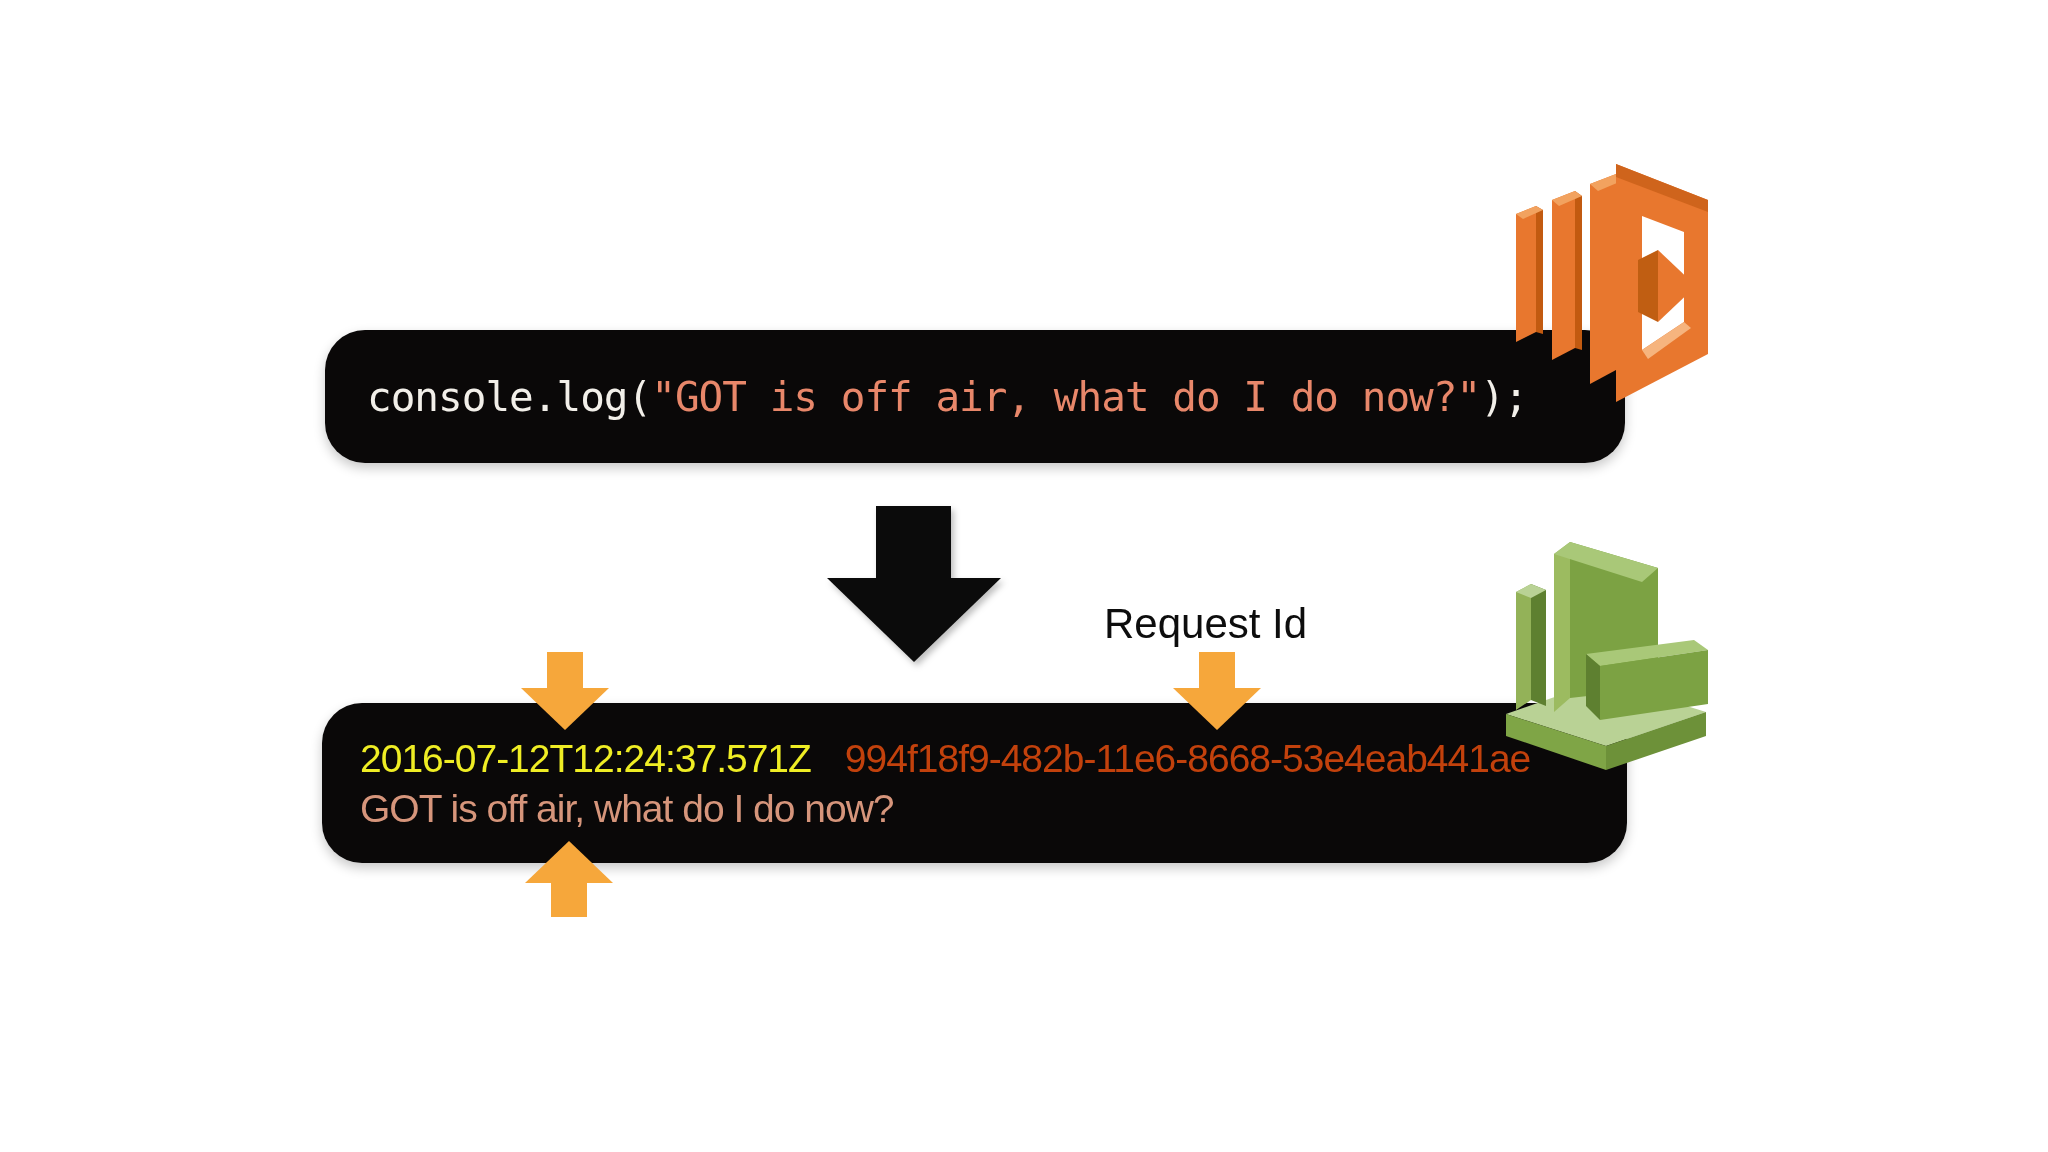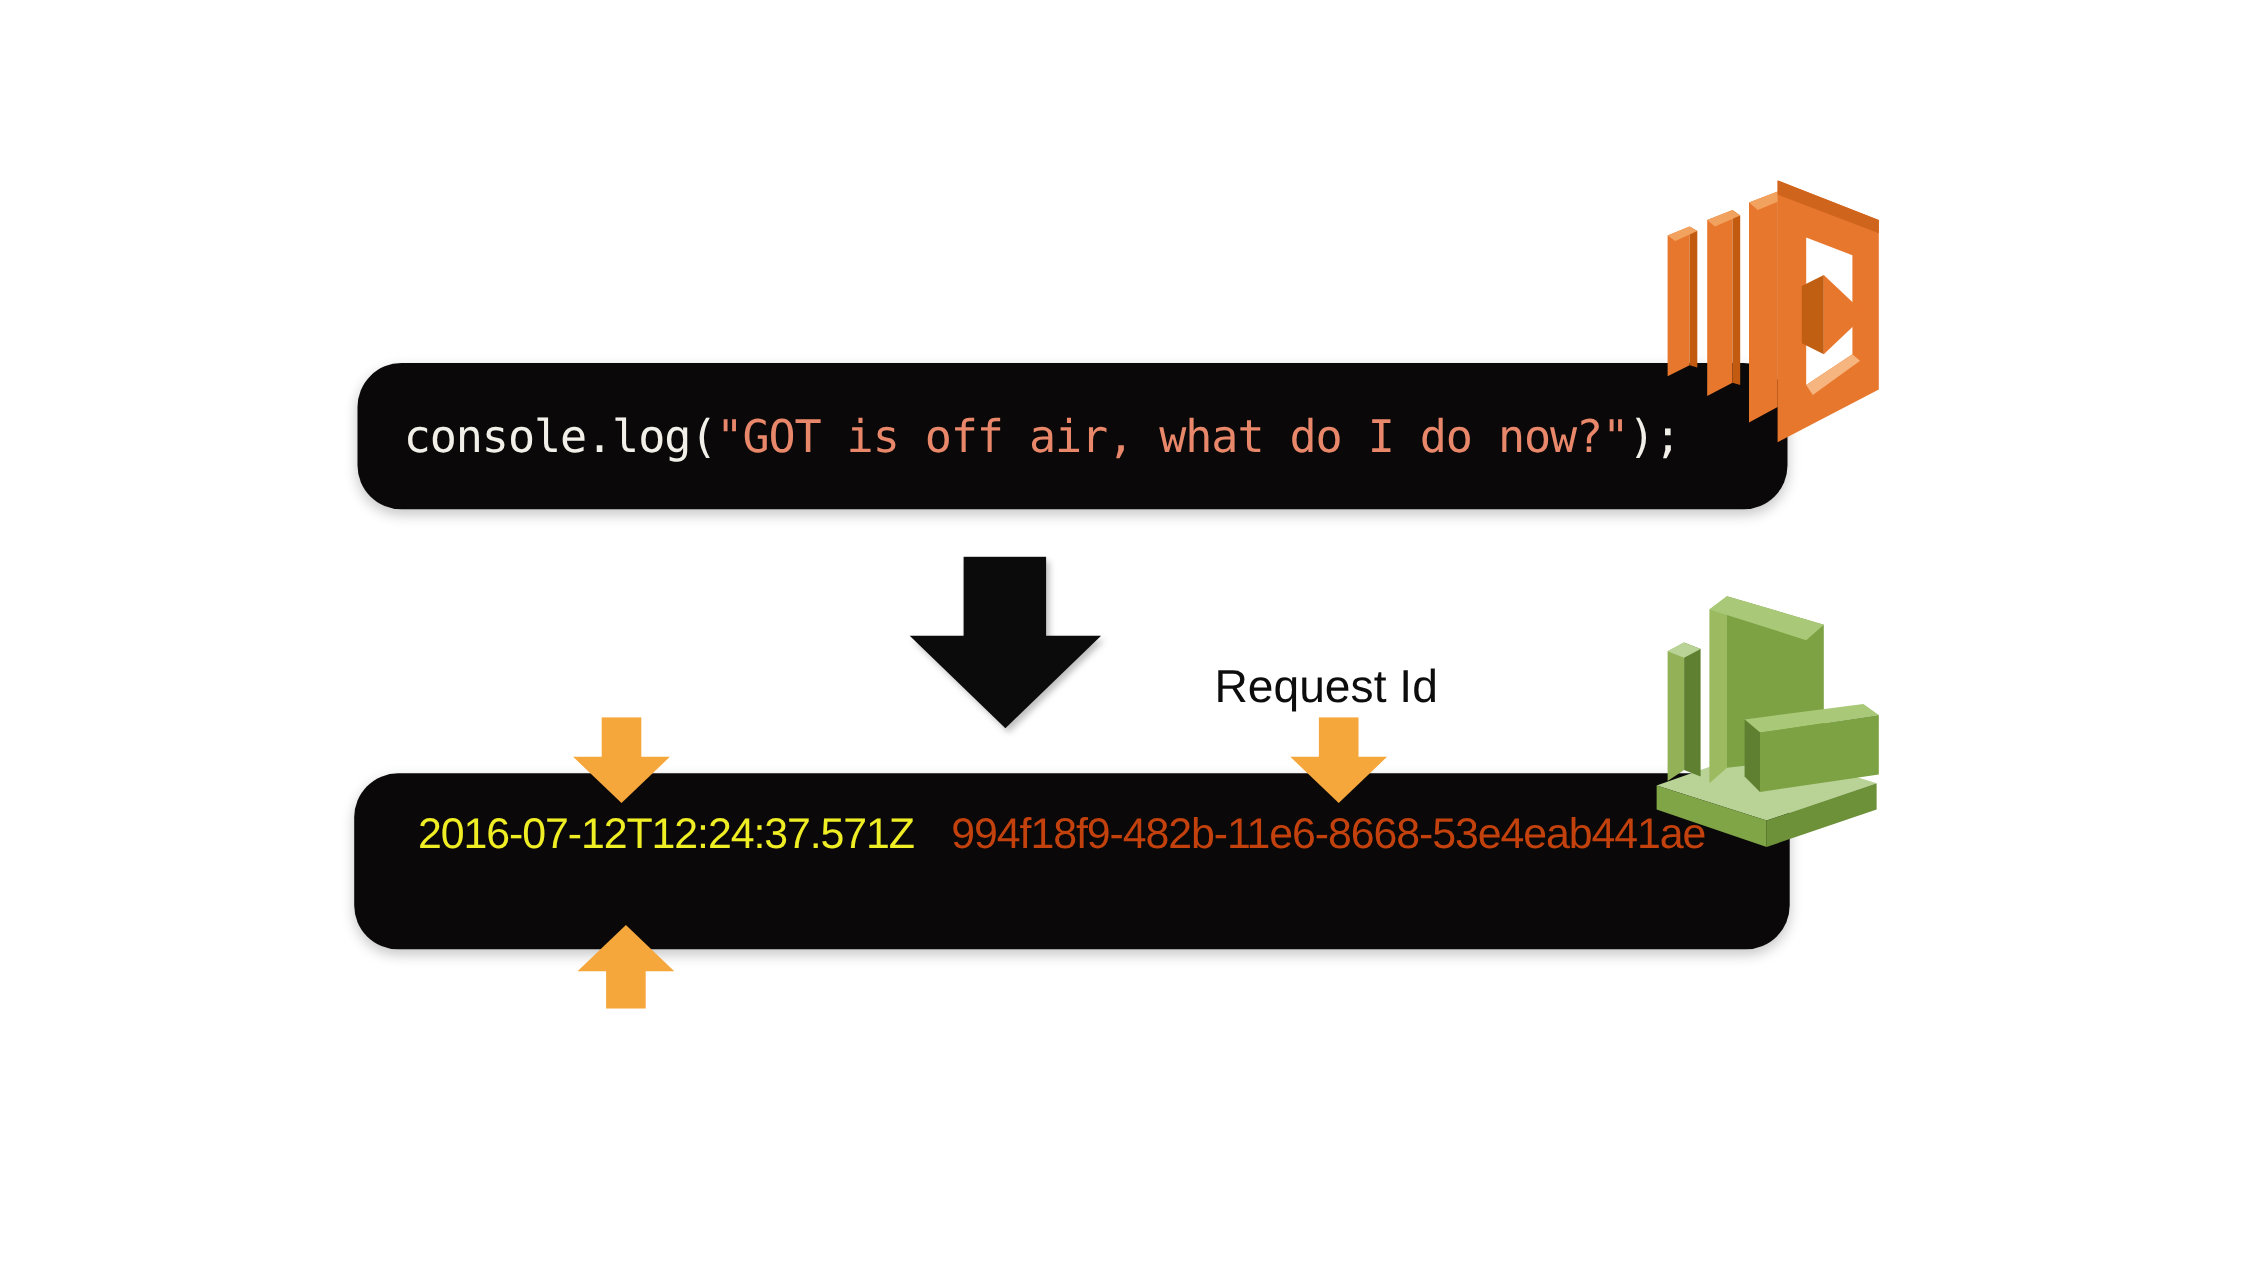--- a/index.html
+++ b/index.html
@@ -25,21 +25,21 @@
   .code-string{color:#e8876a;}
   .log-box{
     position:absolute;left:322px;top:703px;width:1305px;height:160px;
     background:#0a0808;border-radius:40px;z-index:1;
     box-shadow:0 5px 12px rgba(0,0,0,0.22);
   }
   .log-line1{
     position:absolute;left:38px;top:34px;
     font-size:39px;letter-spacing:-1px;white-space:pre;
   }
-  .log-timestamp{color:#efed24;margin-left:20px;}
+  .log-timestamp{color:#efed24;}
   .log-gap{display:inline-block;width:34px;}
   .log-requestid{color:#c2410c;}
   .log-line2{
     position:absolute;left:38px;top:84px;
     font-size:39px;letter-spacing:-1px;color:#d6957b;white-space:pre;
   }
   .label{
     position:absolute;color:#0d0d0d;z-index:2;white-space:pre;
   }
   .label-utc{left:400px;top:600px;font-size:42px;}
@@ -95,20 +95,21 @@
   </svg>
 
   <div class="label label-request">Request Id</div>
   <svg class="arrow arrow-request" width="92" height="80" viewBox="0 0 92 80">
     <rect x="28" y="0" width="36" height="38" fill="#f6a73b"></rect>
     <polygon points="2,36 90,36 46,78" fill="#f6a73b"></polygon>
   </svg>
 
   <div class="log-box">
     <div class="log-line1"><span class="log-timestamp">2016-07-12T12:24:37.571Z</span><span class="log-gap"></span><span class="log-requestid">994f18f9-482b-11e6-8668-53e4eab441ae</span></div>
+    <div class="log-line2">GOT is off air, what do I do now?</div>
   </div>
 
   <svg class="icon icon-cloudwatch" width="215" height="252" viewBox="0 0 215 252">
 
     <polygon points="8,192 105,158 208,190 108,224" fill="#b9d295"></polygon>
 
     <polygon points="18,70 33,62 33,178 18,188" fill="#93b258"></polygon>
     <polygon points="33,62 48,68 48,184 33,178" fill="#5e8030"></polygon>
     <polygon points="18,70 33,62 48,68 33,76" fill="#b9d295"></polygon>
 

